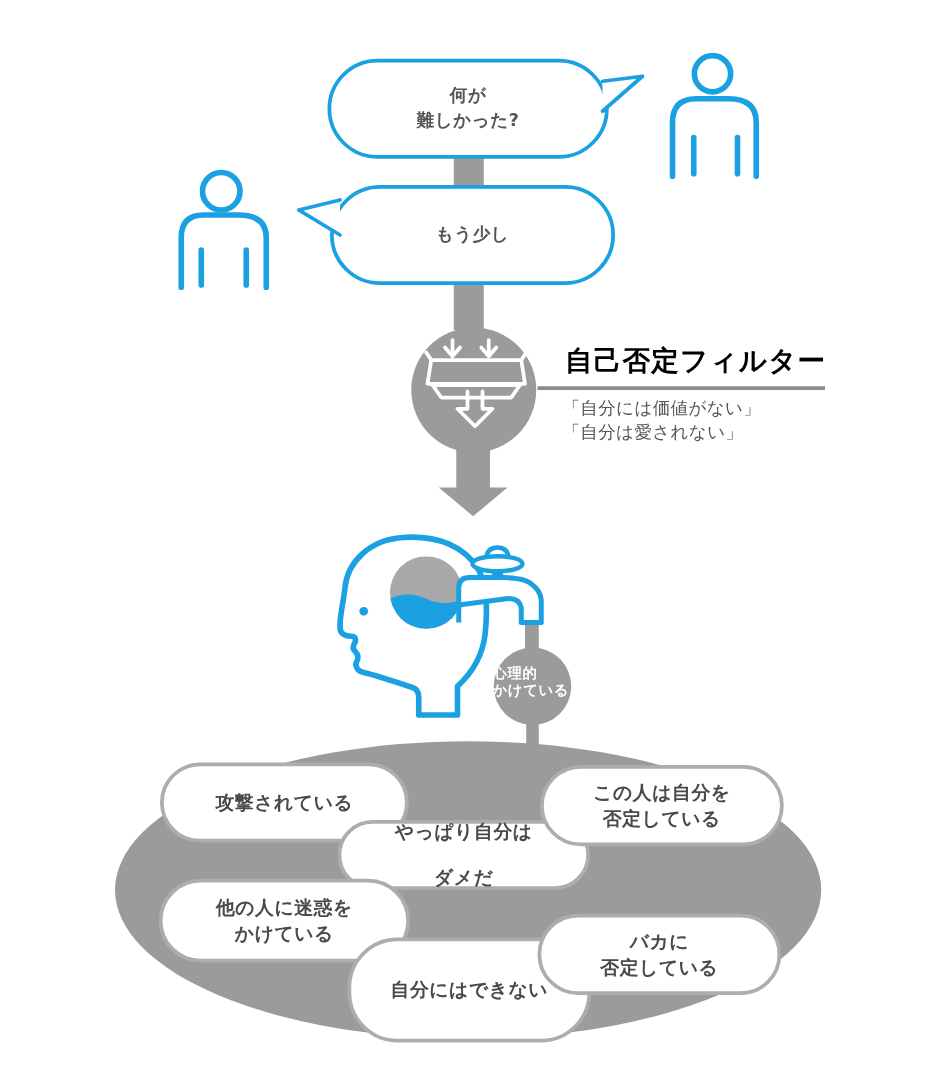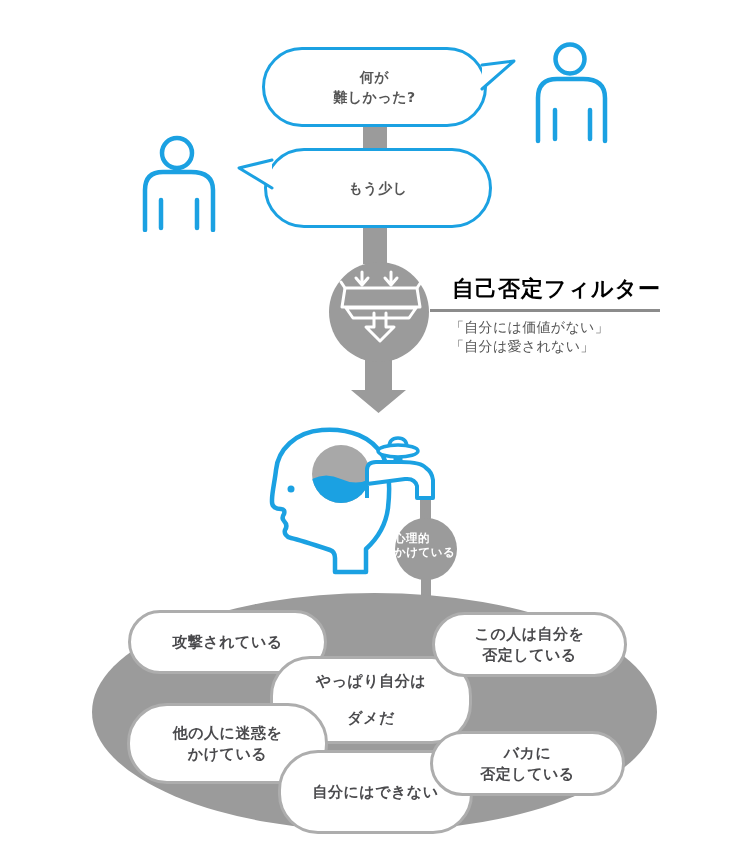--- a/index.html
+++ b/index.html
@@ -131,29 +131,29 @@
 <div class="resource-label">
   <span class="line">心理的</span>
   <span class="line">かけている</span>
 </div>
 
 <div class="pool"></div>
 
 <div class="pill" style="left:128px;top:610px;width:199px;height:64px;">
   <span class="line">攻撃されている</span>
 </div>
-<div class="pill" style="left:270px;top:656px;width:202px;height:88px;gap:16px;">
+<div class="pill" style="left:270px;top:656px;width:202px;height:56px;gap:16px;">
   <span class="line">やっぱり自分は</span>
   <span class="line">ダメだ</span>
 </div>
 <div class="pill" style="left:432px;top:612px;width:195px;height:65px;">
   <span class="line">この人は自分を</span>
   <span class="line">否定している</span>
 </div>
-<div class="pill" style="left:127px;top:703px;width:201px;height:81px;">
+<div class="pill" style="left:127px;top:703px;width:201px;height:67px;">
   <span class="line">他の人に迷惑を</span>
   <span class="line">かけている</span>
 </div>
 <div class="pill" style="left:278px;top:750px;width:195px;height:84px;">
   <span class="line">自分にはできない</span>
 </div>
 <div class="pill" style="left:430px;top:715px;width:195px;height:65px;margin-top:16px;">
   <span class="line">バカに</span>
   <span class="line">否定している</span>
 </div>

